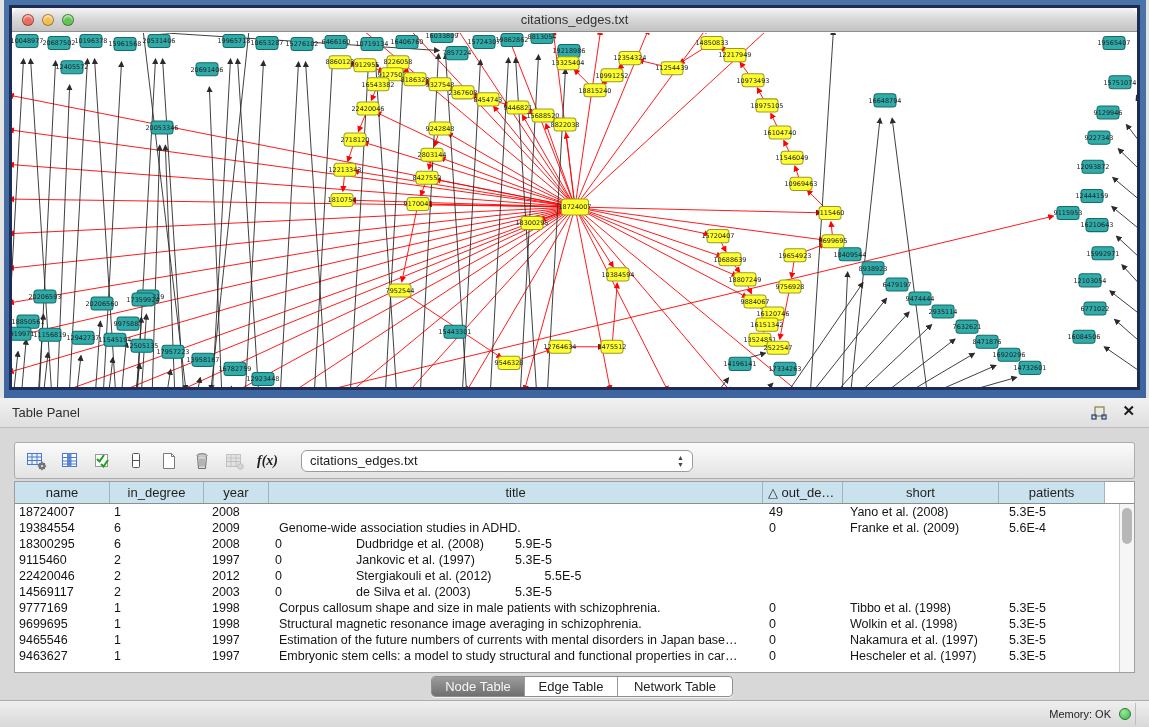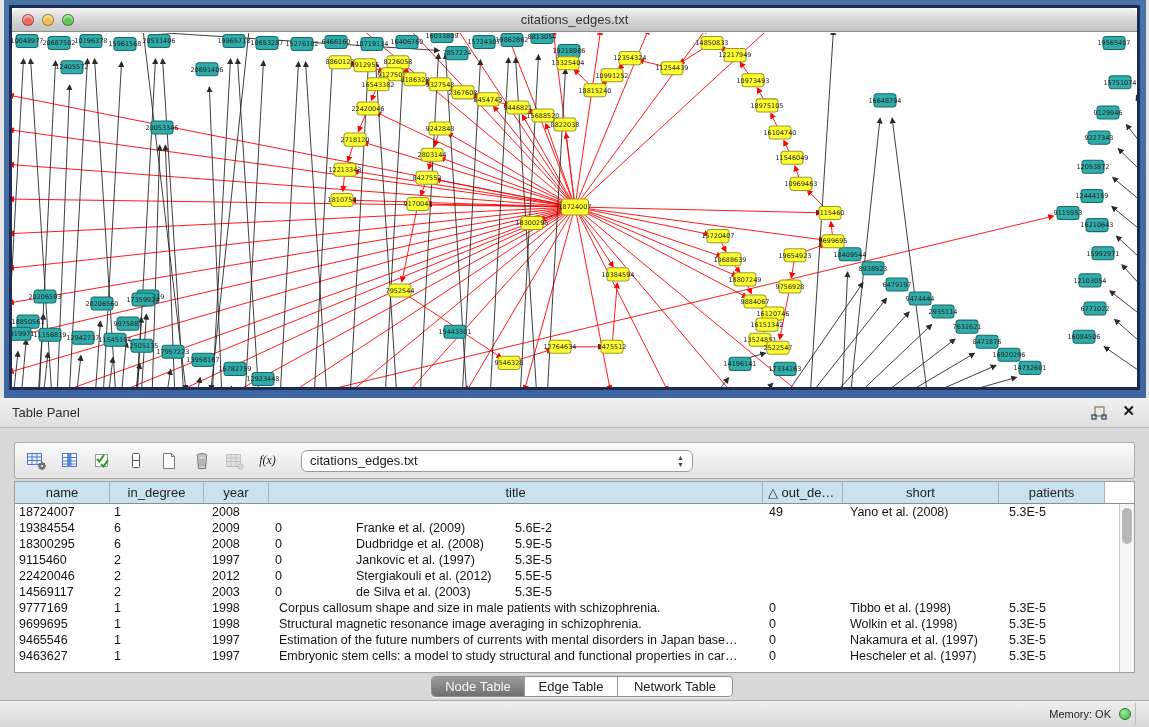--- a/index.html
+++ b/index.html
@@ -46,21 +46,21 @@
   .tp-body{ position:absolute; left:0; top:428px; width:1149px; height:272px; background:#D8D8D8; }
   
   .toolbar{
     position:absolute; left:14px; top:14px; width:1121px; height:37px;
     background:linear-gradient(#FBFBFB,#E3E3E3);
     border:1px solid #ACACAC; border-radius:3px;
     display:flex; align-items:center;
   }
   .tbtn{ width:27px; height:28px; margin-left:6px; display:flex; align-items:center; justify-content:center; cursor:pointer; }
   .tbtn:first-child{ margin-left:8px; }
-  .fx{ font-family:"Liberation Serif",serif; font-style:italic; font-weight:normal; font-size:12px; color:#1E1E1E; }
+  .fx{ font-family:"Liberation Serif",serif; font-style:italic; font-weight:bold; font-size:14px; color:#1E1E1E; }
   .net-select{
     margin-left:20px; width:392px; height:22px; background:#fff;
     border:1px solid #9A9A9A; border-radius:6px;
     display:flex; align-items:center; font-size:13px; color:#222;
     padding:0 8px; position:relative; cursor:pointer;
   }
   .stepper{ position:absolute; right:8px; top:3px; display:flex; flex-direction:column; line-height:7px; font-size:7px; color:#444; }
   
   .dtable{
     position:absolute; left:14px; top:53px; width:1121px; height:192px;
@@ -615,23 +615,24 @@
           <div class="td" style="width: 65px; padding-left: 8px;">2008</div>
           <div class="td" style="width: 494px; padding-left: 10px; margin-top: 40px;">Changes of HCN gene expression and I(f) currents in Nkx2.5-positive cardiomyoc…</div>
           <div class="td" style="width: 80px; padding-left: 6px;">49</div>
           <div class="td" style="width: 156px; padding-left: 7px;">Yano et al. (2008)</div>
           <div class="td" style="width: 106px; padding-left: 10px;">5.3E-5</div>
         </div>
         <div class="trow">
           <div class="td" style="width: 95px; padding-left: 4px;">19384554</div>
           <div class="td" style="width: 94px; padding-left: 4px;">6</div>
           <div class="td" style="width: 65px; padding-left: 8px;">2009</div>
+          <div class="td" style="width: 494px; padding-left: 10px;">Genome-wide association studies in ADHD.</div>
           <div class="td" style="width: 80px; padding-left: 6px;">0</div>
           <div class="td" style="width: 156px; padding-left: 7px;">Franke et al. (2009)</div>
-          <div class="td" style="width: 106px; padding-left: 10px;">5.6E-2</div>
+          <div class="td" style="width: 106px; padding-left: 10px;">5.6E-4</div>
         </div>
         <div class="trow">
           <div class="td" style="width: 95px; padding-left: 4px;">18300295</div>
           <div class="td" style="width: 94px; padding-left: 4px;">6</div>
           <div class="td" style="width: 65px; padding-left: 8px;">2008</div>
           <div class="td" style="width: 80px; padding-left: 6px;">0</div>
           <div class="td" style="width: 156px; padding-left: 7px;">Dudbridge et al. (2008)</div>
           <div class="td" style="width: 106px; padding-left: 10px;">5.9E-5</div>
         </div>
         <div class="trow">
@@ -641,21 +642,21 @@
           <div class="td" style="width: 80px; padding-left: 6px;">0</div>
           <div class="td" style="width: 156px; padding-left: 7px;">Jankovic et al. (1997)</div>
           <div class="td" style="width: 106px; padding-left: 10px;">5.3E-5</div>
         </div>
         <div class="trow">
           <div class="td" style="width: 95px; padding-left: 4px;">22420046</div>
           <div class="td" style="width: 94px; padding-left: 4px;">2</div>
           <div class="td" style="width: 65px; padding-left: 8px;">2012</div>
           <div class="td" style="width: 80px; padding-left: 6px;">0</div>
           <div class="td" style="width: 156px; padding-left: 7px;">Stergiakouli et al. (2012)</div>
-          <div class="td" style="width: 106px; padding-left: 10px;">5.5E-5</div>
+          <div class="td" style="width: 106px; padding-left: 10px; text-align: center;">5.5E-5</div>
         </div>
         <div class="trow">
           <div class="td" style="width: 95px; padding-left: 4px;">14569117</div>
           <div class="td" style="width: 94px; padding-left: 4px;">2</div>
           <div class="td" style="width: 65px; padding-left: 8px;">2003</div>
           <div class="td" style="width: 80px; padding-left: 6px;">0</div>
           <div class="td" style="width: 156px; padding-left: 7px;">de Silva et al. (2003)</div>
           <div class="td" style="width: 106px; padding-left: 10px;">5.3E-5</div>
         </div>
         <div class="trow">

